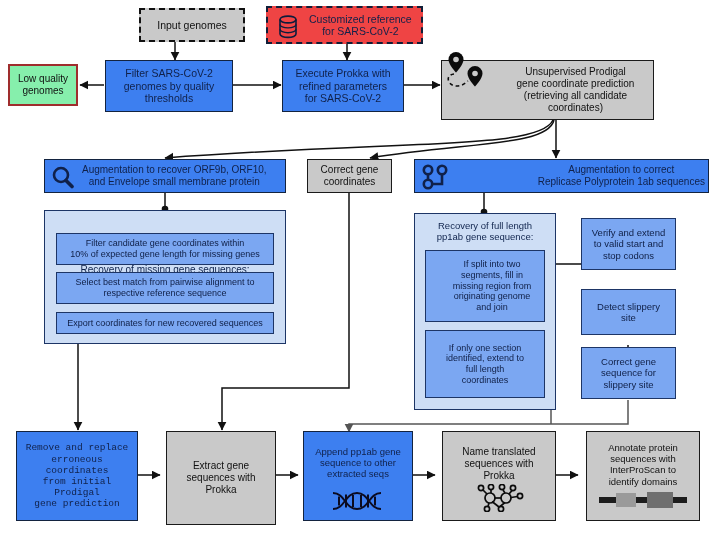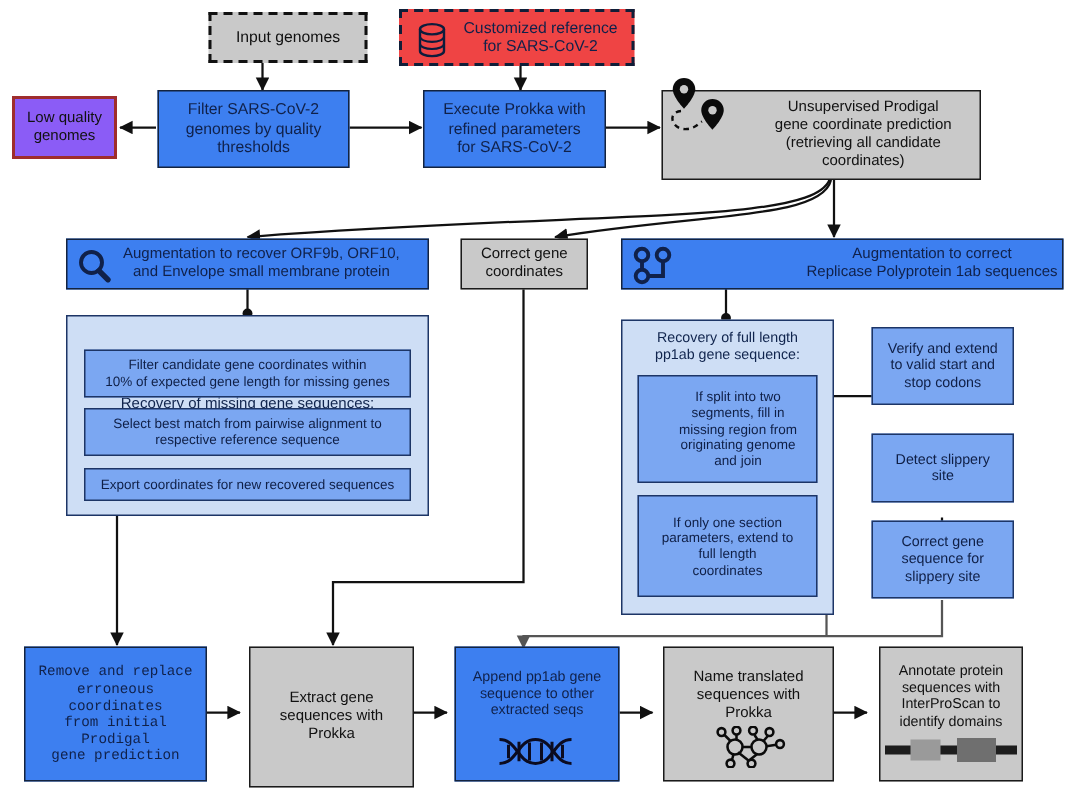--- a/index.html
+++ b/index.html
@@ -25,21 +25,21 @@
   }
   .node .txt{display:block;padding:0 3px;}
 
   
   .gray{background:#c9c9c9;border:1.2px solid #1a1a1a;color:#111111;}
   .gray-dash{background:#c9c9c9;border:2px dashed #111111;color:#111111;}
   .blue{background:#3d7ff0;border:1.2px solid #13233f;color:#10214a;}
   .blue-dash{background:#ef4444;border:2px dashed #101e38;color:#10214a;}
   .blue-mid{background:#7ba7f2;border:1.2px solid #1d3566;color:#0f1f46;}
   .panel{background:#cedef5;border:1.2px solid #1d3566;}
-  .redbox{background:#8b5cf6;border:2.2px solid #9f2d2d;color:#111111;}
+  .redbox{background:#86efac;border:2.2px solid #9f2d2d;color:#111111;}
 
   
   .icn{position:absolute;display:flex;align-items:center;justify-content:center;}
 
   .panel-title{
     position:absolute;left:0;right:0;top:6px;
     text-align:center;color:#10244d;
   }
   .bottom-icon{position:absolute;left:0;right:0;display:flex;justify-content:center;}
 </style>
@@ -222,21 +222,21 @@
       <span>If split into two</span><br>
       <span>segments, fill in</span><br>
       <span>missing region from</span><br>
       <span>originating genome</span><br>
       <span>and join</span>
     </span>
   </div>
   <div class="node blue-mid" style="left:425px;top:330px;width:120px;height:68px;font-size:9px;">
     <span class="txt">
       <span>If only one section</span><br>
-      <span>parameters, extend to</span><br>
+      <span>identified, extend to</span><br>
       <span>full length</span><br>
       <span>coordinates</span>
     </span>
   </div>
 
   <div class="node blue-mid" style="left:581px;top:218px;width:95px;height:52px;font-size:9.5px;">
     <span class="txt">
       <span>Verify and extend</span><br>
       <span>to valid start and</span><br>
       <span>stop codons</span>
@@ -352,21 +352,21 @@
   </div>
   <svg style="position:absolute;left:556px;top:465px;width:30px;height:20px;z-index:3;" viewBox="0 0 30 20">
     <path d="M0,10 L22,10" stroke="#111111" stroke-width="1.5" fill="none" marker-end="url(#ah5)"></path>
     <defs>
         <marker id="ah5" markerWidth="7" markerHeight="7" refX="5.6" refY="3" orient="auto">
           <path d="M0,0 L6,3 L0,6 z" fill="#111111"></path>
         </marker>
       </defs>
   </svg>
 
-  <div class="node gray" style="left:586px;top:431px;width:96px;height:90px;font-size:9.5px;align-items:flex-start;padding-top:10px;">
+  <div class="node gray" style="left:586px;top:431px;width:114px;height:90px;font-size:9.5px;align-items:flex-start;padding-top:10px;">
     <span class="txt">
       <span>Annotate protein</span><br>
       <span>sequences with</span><br>
       <span>InterProScan to</span><br>
       <span>identify domains</span>
     </span>
     <span class="bottom-icon" style="bottom:12px;">
       <svg width="88" height="16" viewBox="0 0 88 16">
         <rect x="0" y="5" width="88" height="6" fill="#1d1d1d"></rect>
         <rect x="17" y="1" width="20" height="14" fill="#9a9a9a"></rect>

